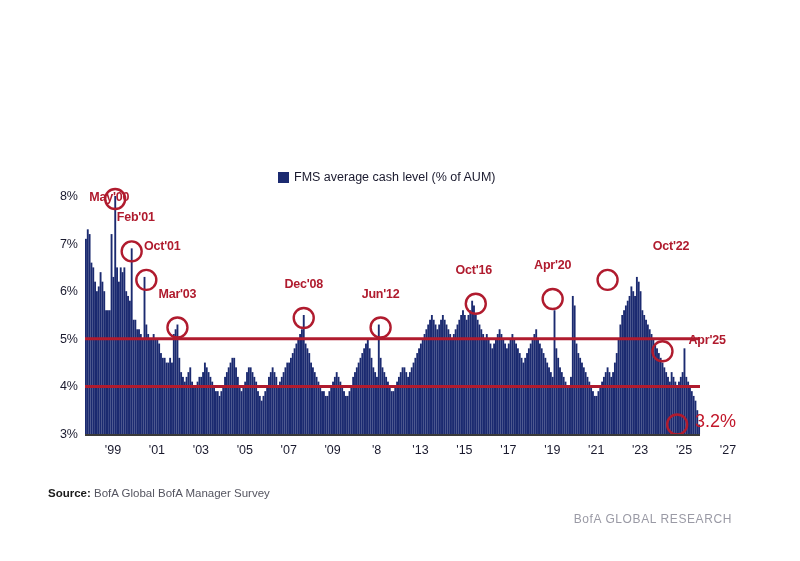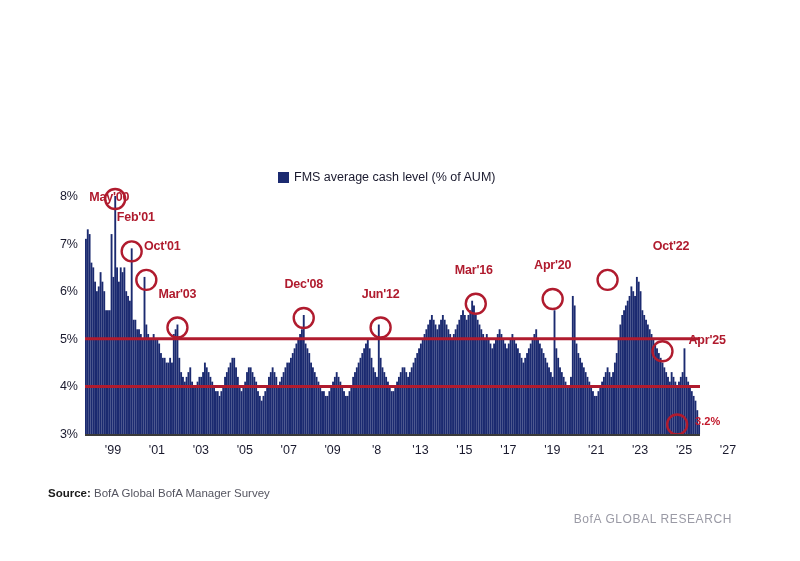--- a/index.html
+++ b/index.html
@@ -62,21 +62,21 @@
   }
 
   
   .anno{
     position:absolute;font-size:12.5px;font-weight:bold;color:#b01b2e;
     white-space:nowrap;transform:translate(-50%,-100%);
     letter-spacing:-0.2px;
   }
   .anno.right{transform:translate(0,-50%);margin-left:12px;}
   .endlab{
-    position:absolute;font-size:11px;font-weight:bold;color:#c2182b;
+    position:absolute;font-size:18px;font-weight:normal;color:#c2182b;
     white-space:nowrap;transform:translate(0,-50%);
   }
 
   
   .source{
     position:absolute;left:48px;top:487px;
     font-size:11.5px;color:#555560;
   }
   .source b{color:#1a1a1a;}
   .brand{
@@ -472,21 +472,21 @@
       <div class="xlab" style="left: 483.2px;">'21</div>
       <div class="xlab" style="left: 527.1px; text-align: right;">'23</div>
       <div class="xlab" style="left: 571.1px;">'25</div>
       <div class="xlab" style="left: 615px;">'27</div>
       <div class="anno" style="left: 24.2px; top: -24px; margin-top: 32px;">May'00</div>
       <div class="anno" style="left: 50.7px; top: 28.4px;">Feb'01</div>
       <div class="anno" style="left: 77.3px; top: 56.9px;">Oct'01</div>
       <div class="anno" style="left: 92.4px; top: 104.5px;">Mar'03</div>
       <div class="anno" style="left: 218.7px; top: 95px;">Dec'08</div>
       <div class="anno" style="left: 295.6px; top: 104.5px;">Jun'12</div>
-      <div class="anno" style="left: 388.8px; top: 80.7px;">Mar'16</div>
+      <div class="anno" style="left: 388.8px; top: 80.7px;">Oct'16</div>
       <div class="anno" style="left: 467.7px; top: 76px;">Apr'20</div>
       <div class="anno" style="left: 550px; top: 56.9px; margin-left: 36px;">Oct'22</div>
       <div class="anno right" style="left: 591.5px; top: 144.3px;">Apr'25</div>
       <div class="endlab" style="left: 610.1px; top: 224.5px;">3.2%</div>
     </div>
 
   <div class="source">
     <b>Source:</b>
     <span>BofA Global BofA Manager Survey</span>
   </div>

